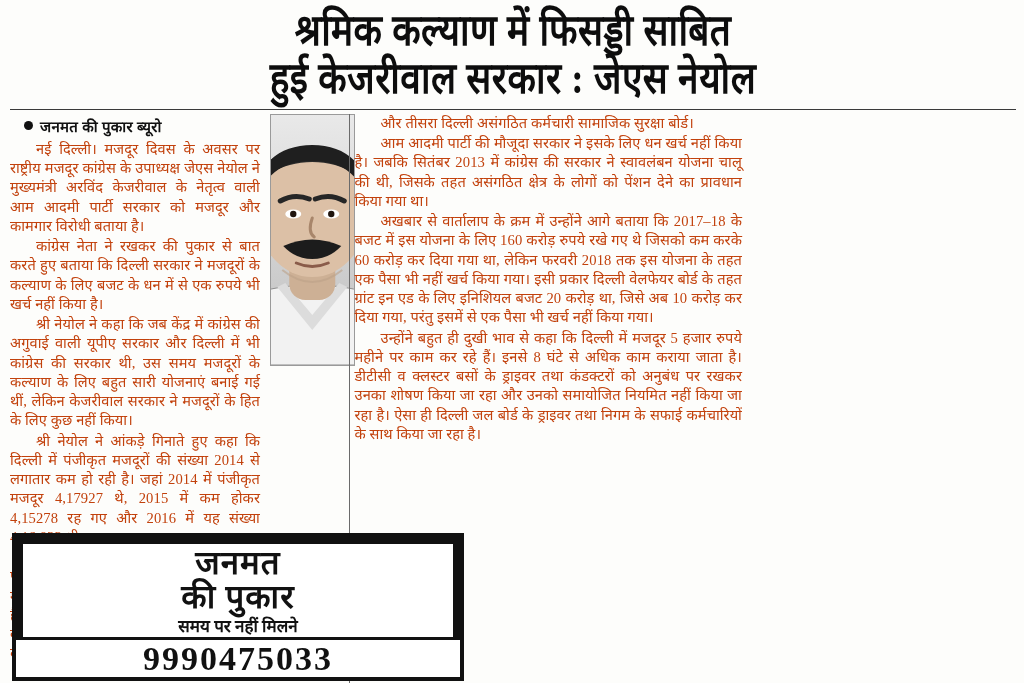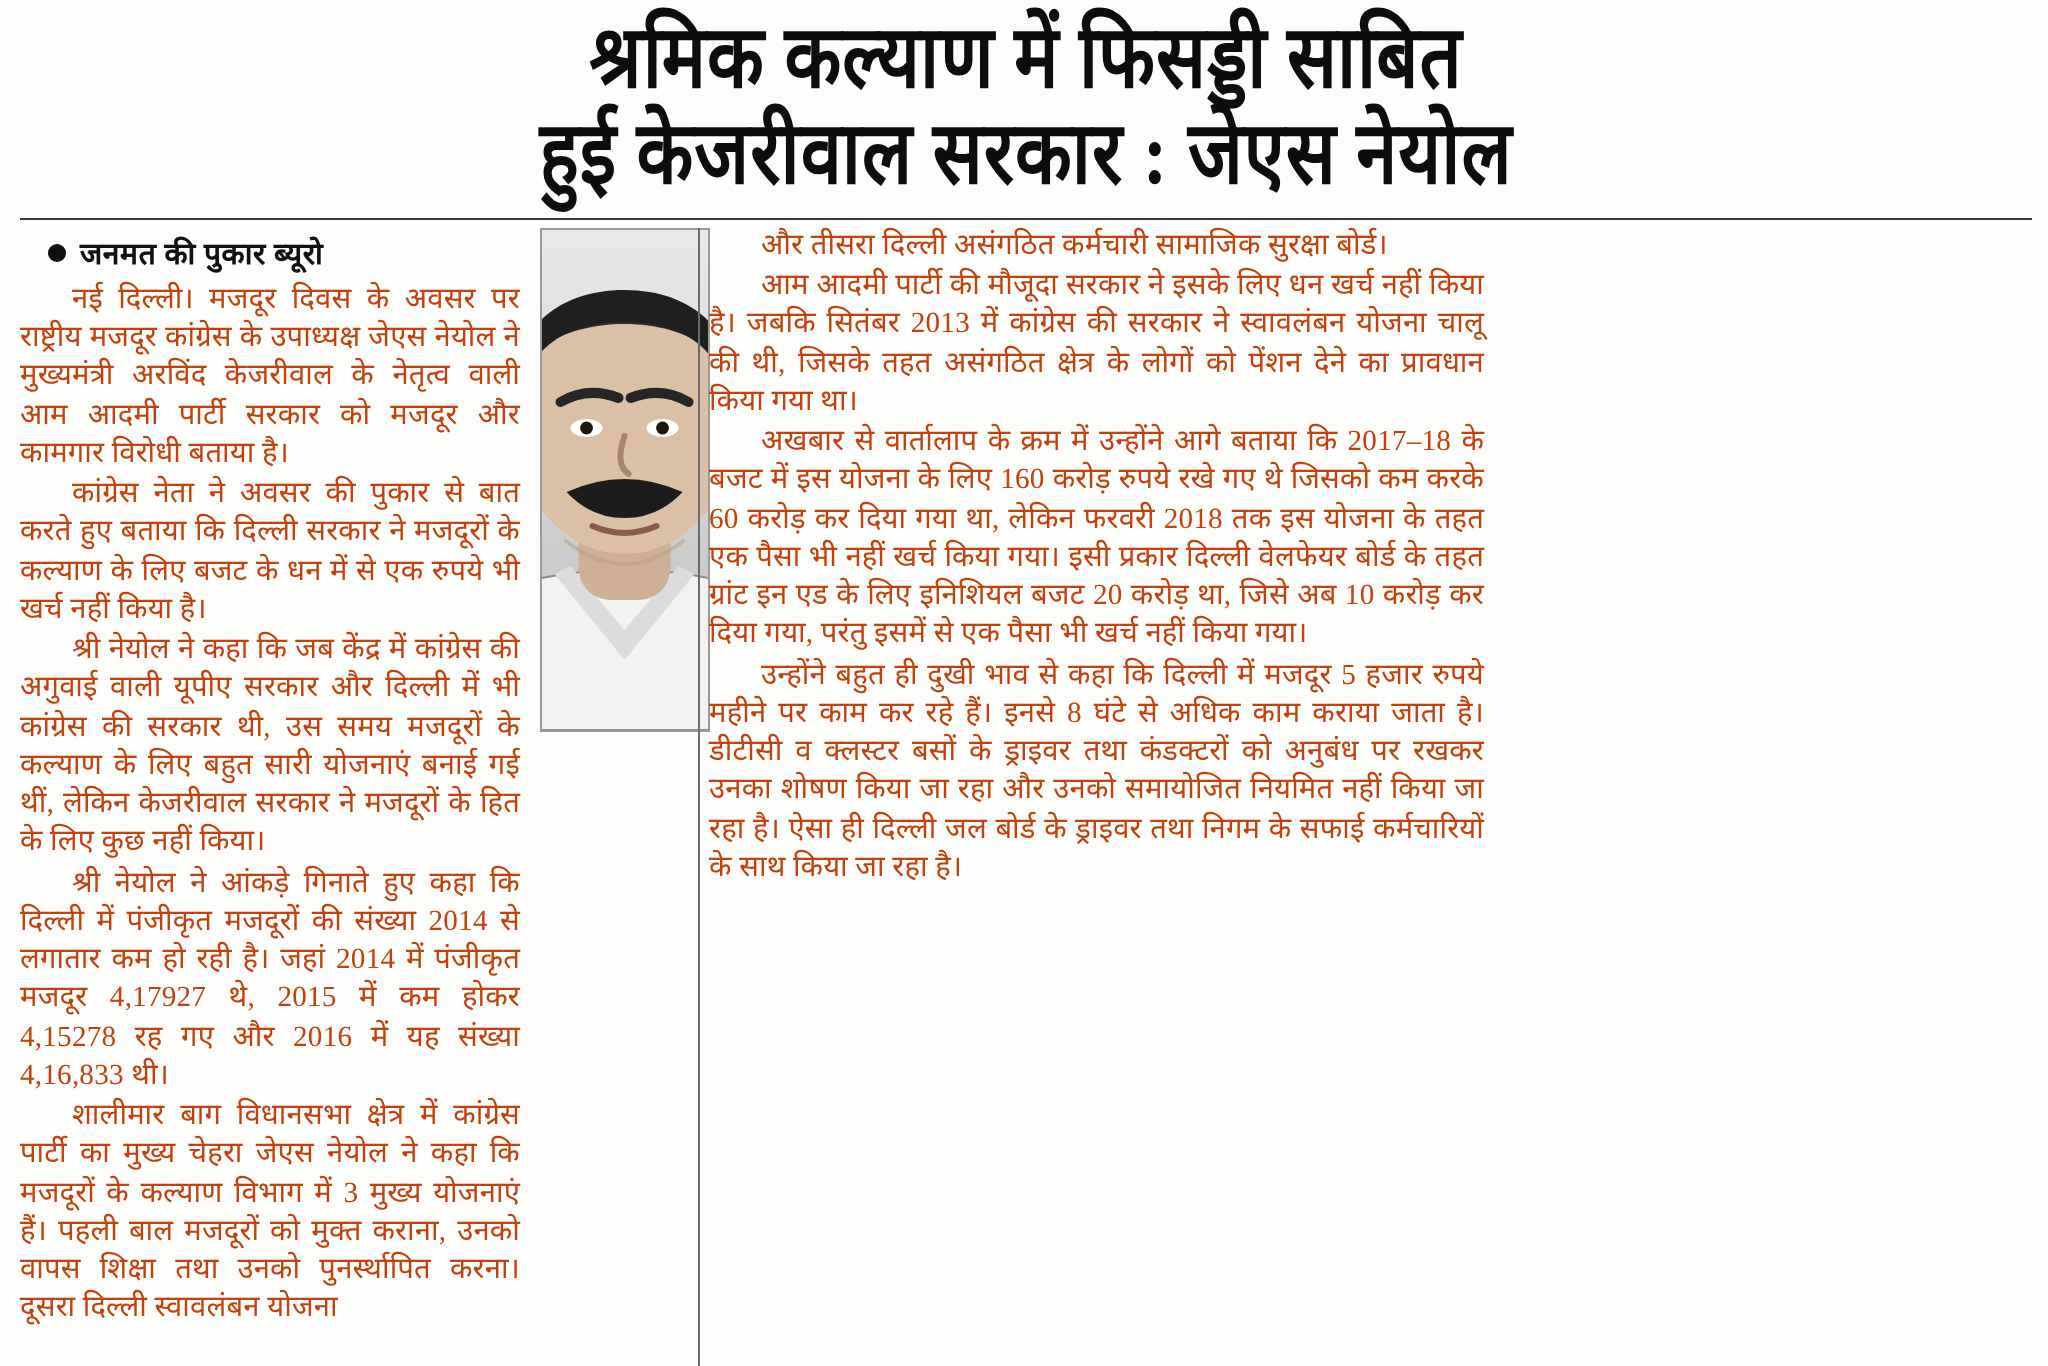--- a/index.html
+++ b/index.html
@@ -194,21 +194,21 @@
   <hr class="rule">
 
   <div class="body-area">
 
     <div class="col col-left">
       <div class="byline">
         <span class="bullet-dot"></span>
         <span>जनमत की पुकार ब्यूरो</span>
       </div>
       <p class="para indent">नई दिल्ली। मजदूर दिवस के अवसर पर राष्ट्रीय मजदूर कांग्रेस के उपाध्यक्ष जेएस नेयोल ने मुख्यमंत्री अरविंद केजरीवाल के नेतृत्व वाली आम आदमी पार्टी सरकार को मजदूर और कामगार विरोधी बताया है।</p>
-      <p class="para indent">कांग्रेस नेता ने अवसर की पुकार से बात करते हुए बताया कि दिल्ली सरकार ने मजदूरों के कल्याण के लिए बजट के धन में से एक रुपये भी खर्च नहीं किया है।</p>
+      <p class="para indent">कांग्रेस नेता ने रखकर की पुकार से बात करते हुए बताया कि दिल्ली सरकार ने मजदूरों के कल्याण के लिए बजट के धन में से एक रुपये भी खर्च नहीं किया है।</p>
       <p class="para indent">श्री नेयोल ने कहा कि जब केंद्र में कांग्रेस की अगुवाई वाली यूपीए सरकार और दिल्ली में भी कांग्रेस की सरकार थी, उस समय मजदूरों के कल्याण के लिए बहुत सारी योजनाएं बनाई गई थीं, लेकिन केजरीवाल सरकार ने मजदूरों के हित के लिए कुछ नहीं किया।</p>
       <p class="para indent">श्री नेयोल ने आंकड़े गिनाते हुए कहा कि दिल्ली में पंजीकृत मजदूरों की संख्या 2014 से लगातार कम हो रही है। जहां 2014 में पंजीकृत मजदूर 4,17927 थे, 2015 में कम होकर 4,15278 रह गए और 2016 में यह संख्या 4,16,833 थी।</p>
       <p class="para indent">शालीमार बाग विधानसभा क्षेत्र में कांग्रेस पार्टी का मुख्य चेहरा जेएस नेयोल ने कहा कि मजदूरों के कल्याण विभाग में 3 मुख्य योजनाएं हैं। पहली बाल मजदूरों को मुक्त कराना, उनको वापस शिक्षा तथा उनको पुनर्स्थापित करना। दूसरा दिल्ली स्वावलंबन योजना</p>
     </div>
 
     <div class="col col-right">
       <div class="photo-wrap">
         <svg class="photo-svg" viewBox="0 0 470 250" preserveAspectRatio="xMidYMid slice">
           <defs>
             <linearGradient id="bg" x1="0" y1="0" x2="0" y2="1">
@@ -258,14 +258,23 @@
         <div class="col col-mid" style="width:100%;">
           <p class="para indent">और तीसरा दिल्ली असंगठित कर्मचारी सामाजिक सुरक्षा बोर्ड।</p>
           <p class="para indent">आम आदमी पार्टी की मौजूदा सरकार ने इसके लिए धन खर्च नहीं किया है। जबकि सितंबर 2013 में कांग्रेस की सरकार ने स्वावलंबन योजना चालू की थी, जिसके तहत असंगठित क्षेत्र के लोगों को पेंशन देने का प्रावधान किया गया था।</p>
           <p class="para indent">अखबार से वार्तालाप के क्रम में उन्होंने आगे बताया कि 2017–18 के बजट में इस योजना के लिए 160 करोड़ रुपये रखे गए थे जिसको कम करके 60 करोड़ कर दिया गया था, लेकिन फरवरी 2018 तक इस योजना के तहत एक पैसा भी नहीं खर्च किया गया। इसी प्रकार दिल्ली वेलफेयर बोर्ड के तहत ग्रांट इन एड के लिए इनिशियल बजट 20 करोड़ था, जिसे अब 10 करोड़ कर दिया गया, परंतु इसमें से एक पैसा भी खर्च नहीं किया गया।</p>
           <p class="para indent">उन्होंने बहुत ही दुखी भाव से कहा कि दिल्ली में मजदूर 5 हजार रुपये महीने पर काम कर रहे हैं। इनसे 8 घंटे से अधिक काम कराया जाता है। डीटीसी व क्लस्टर बसों के ड्राइवर तथा कंडक्टरों को अनुबंध पर रखकर उनका शोषण किया जा रहा और उनको समायोजित नियमित नहीं किया जा रहा है। ऐसा ही दिल्ली जल बोर्ड के ड्राइवर तथा निगम के सफाई कर्मचारियों के साथ किया जा रहा है।</p>
         </div>
       </div>
     </div>
   </div>
 
+  <div class="ad-box">
+    <div class="ad-inner">
+      <div class="ad-title">जनमत</div>
+      <div class="ad-title2">की पुकार</div>
+      <div class="ad-sub">समय पर नहीं मिलने</div>
+      <div class="ad-sub">पर सम्पर्क करें</div>
+      <div class="ad-phone-strip">9990475033</div>
+    </div>
+  </div>
 
 </div>
 
 </body></html>

